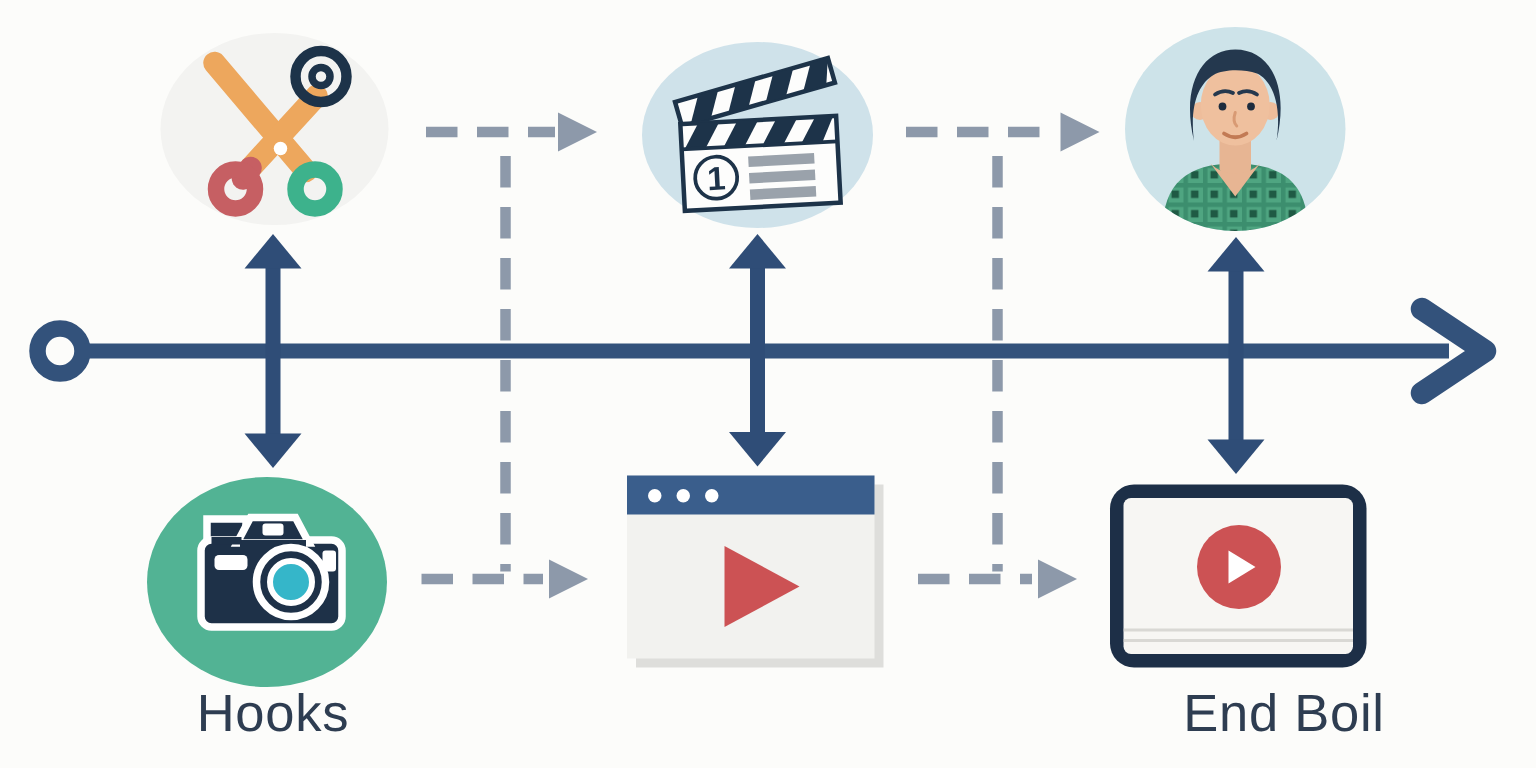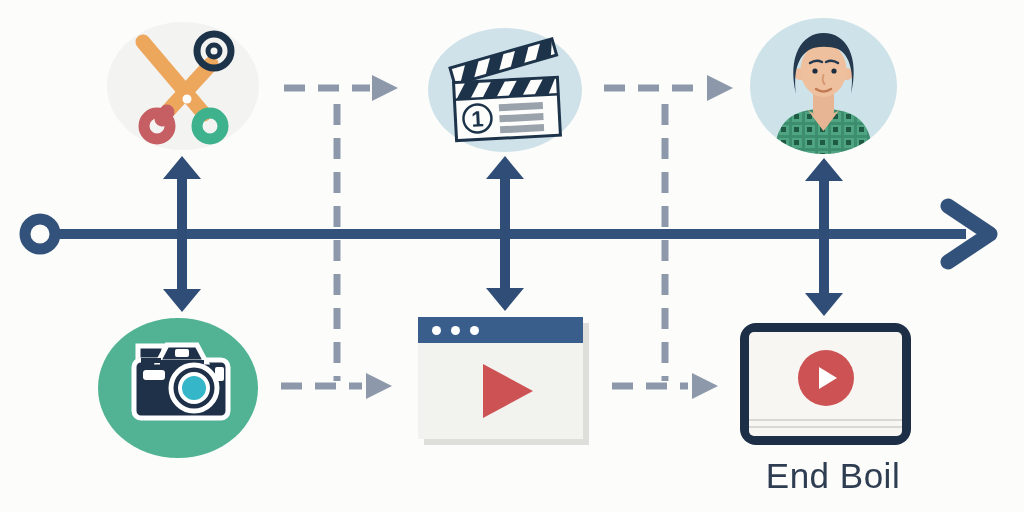--- a/index.html
+++ b/index.html
@@ -172,15 +172,16 @@
   <div class="tablet">
     <div class="tablet-screen">
       <div class="play-circle">
         <div class="play-tri-small"></div>
       </div>
       <div class="screen-line l1"></div>
       <div class="screen-line l2"></div>
     </div>
   </div>
 
-  <div class="label" style="left:833px;">End Boil</div>
+  <div class="label" style="left:182px;">Hooks</div>
+  <div class="label" style="left:856px;">End Boil</div>
 
 </div>
 
 </body></html>

